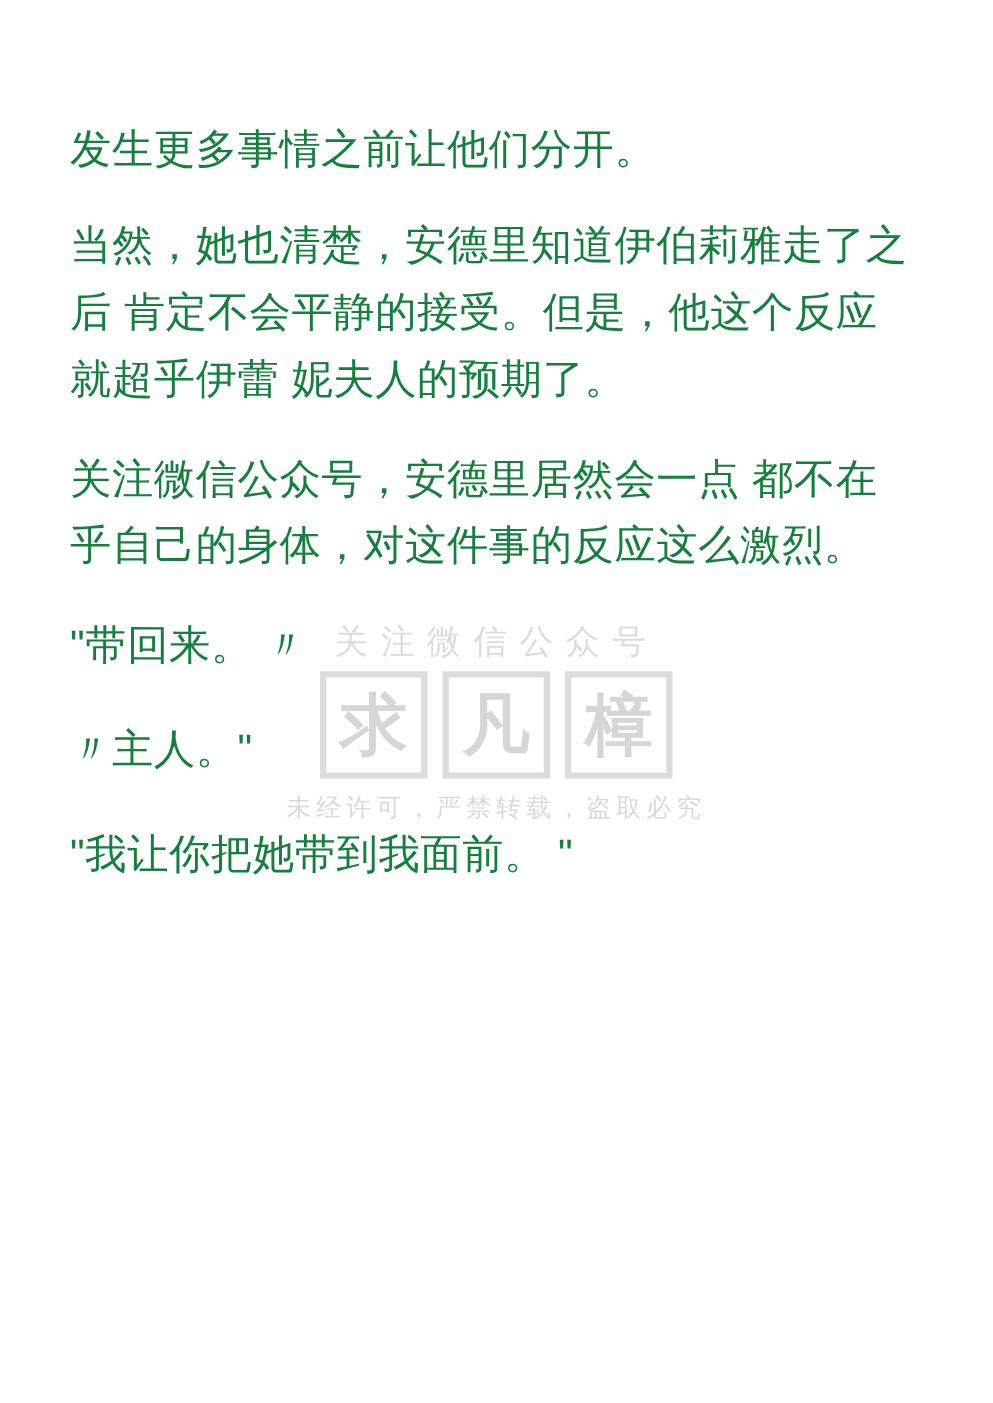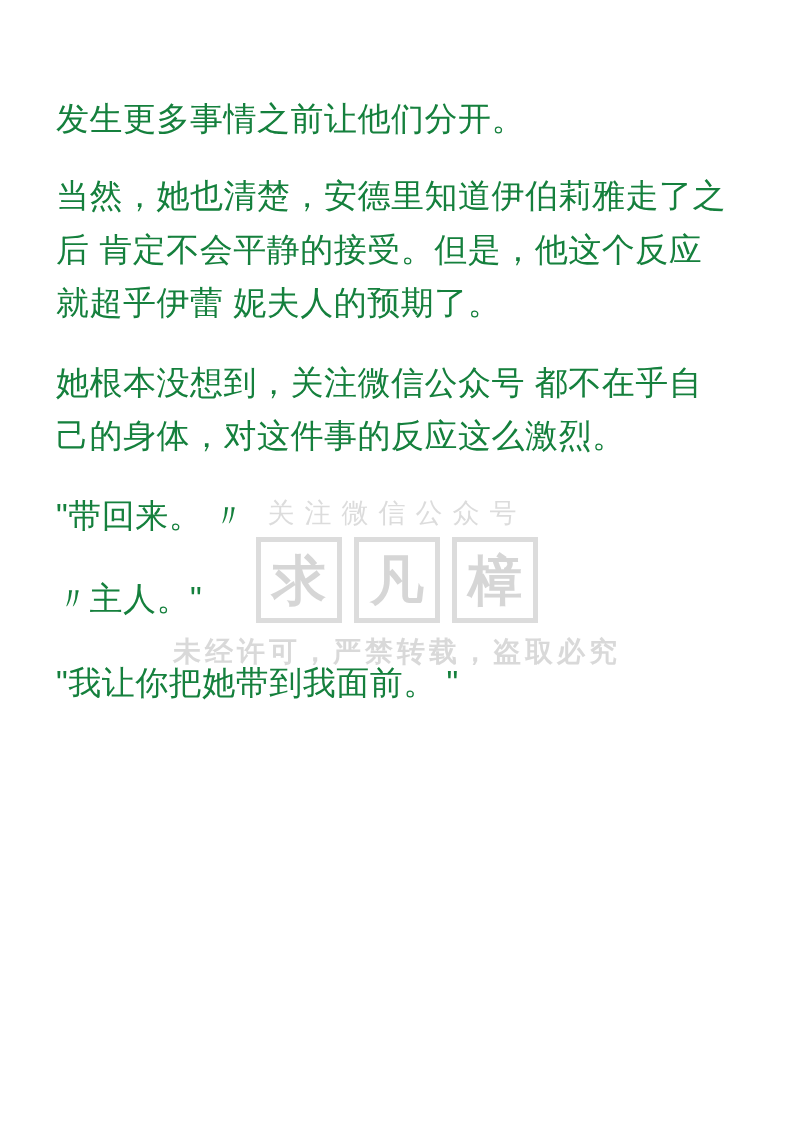--- a/index.html
+++ b/index.html
@@ -82,42 +82,41 @@
     align-items: center;
     justify-content: center;
     font-size: 54px;
     font-weight: bold;
     color: rgba(120,120,120,0.30);
     line-height: 1;
     box-sizing: border-box;
   }
 
   .wm-bottom {
-    font-size: 28px;
+    font-size: 20px;
     letter-spacing: 4px;
     color: rgba(120,120,120,0.28);
     white-space: nowrap;
-    font-weight: bold;
   }
 </style>
 </head>
 <body>
 
 <div class="page">
 
   <div class="watermark">
     <div class="wm-top">关注微信公众号</div>
     <div class="wm-main">
       <div class="wm-box">求</div>
       <div class="wm-box">凡</div>
       <div class="wm-box">樟</div>
     </div>
     <div class="wm-bottom">未经许可，严禁转载，盗取必究</div>
   </div>
 
   <p class="paragraph tight">发生更多事情之前让他们分开。</p>
   <p class="paragraph">当然，她也清楚，安德里知道伊伯莉雅走了之后 肯定不会平静的接受。但是，他这个反应就超乎伊蕾 妮夫人的预期了。</p>
-  <p class="paragraph">她根本没想到，关注微信公众号 都不在乎自己的身体，对这件事的反应这么激烈。</p>
+  <p class="paragraph">关注微信公众号，安德里居然会一点 都不在乎自己的身体，对这件事的反应这么激烈。</p>
   <p class="paragraph dialogue">"带回来。 〃</p>
   <p class="paragraph dialogue">〃主人。"</p>
   <p class="paragraph dialogue">"我让你把她带到我面前。 "</p>
 
 </div>
 
 </body></html>

